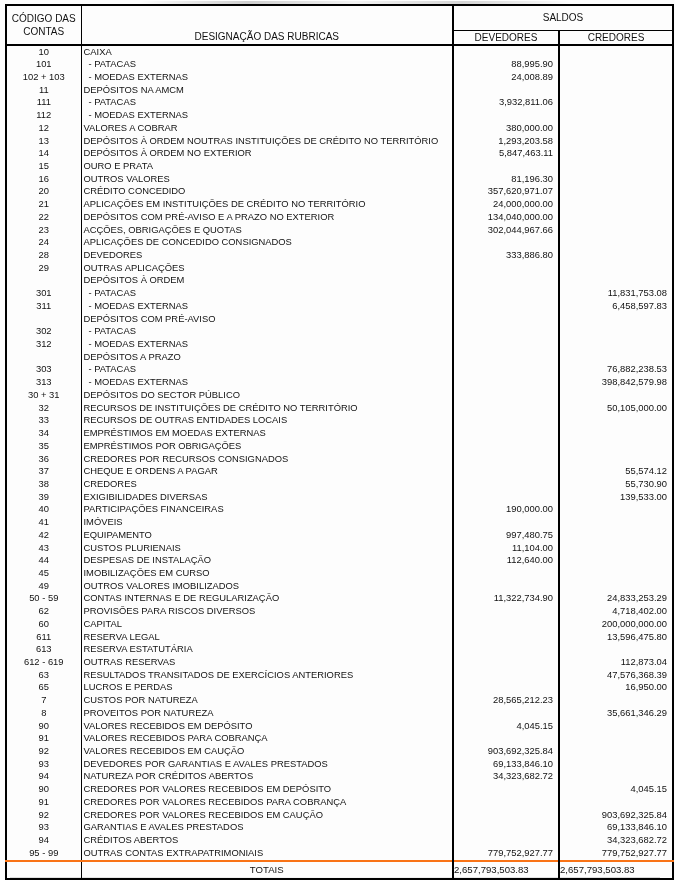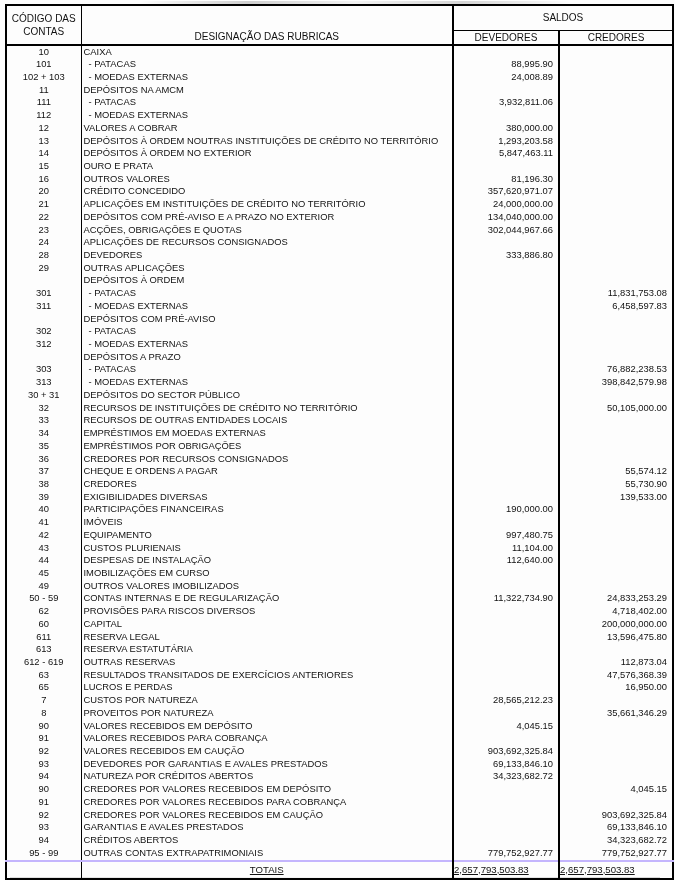--- a/index.html
+++ b/index.html
@@ -61,21 +61,21 @@
     padding: 0;
     white-space: nowrap;
     overflow: hidden;
   }
   td.code  { text-align: center; border-right: 1px solid #000; }
   td.desig { text-align: left; padding-left: 2px; border-right: 2px solid #000; }
   td.desig.indent { padding-left: 7px; }
   td.num   { text-align: right; padding-right: 5px; }
   td.num.dev { border-right: 2px solid #000; }
 
-  tfoot tr { border-top: 2px solid #c4b5fd; text-decoration: underline; }
+  tfoot tr { border-top: 2px solid #f97316; }
   tfoot td {
     font-size: 9.6px;
     height: 16px;
     padding: 0;
     line-height: 16px;
   }
   tfoot td.code  { border-right: 1px solid #000; }
   tfoot td.label { text-align: center; border-right: 2px solid #000; }
   tfoot td.num   { text-align: left; padding-right: 5px; }
   tfoot td.num.dev { border-right: 2px solid #000; }
@@ -194,21 +194,21 @@
           <td class="num"></td>
         </tr>
         <tr>
           <td class="code">23</td>
           <td class="desig">ACÇÕES, OBRIGAÇÕES E QUOTAS</td>
           <td class="num dev">302,044,967.66</td>
           <td class="num"></td>
         </tr>
         <tr>
           <td class="code">24</td>
-          <td class="desig">APLICAÇÕES DE RECURSOS CONSIGNADOS</td>
+          <td class="desig">APLICAÇÕES DE CONCEDIDO CONSIGNADOS</td>
           <td class="num dev"></td>
           <td class="num"></td>
         </tr>
         <tr>
           <td class="code">28</td>
           <td class="desig">DEVEDORES</td>
           <td class="num dev">333,886.80</td>
           <td class="num"></td>
         </tr>
         <tr>

